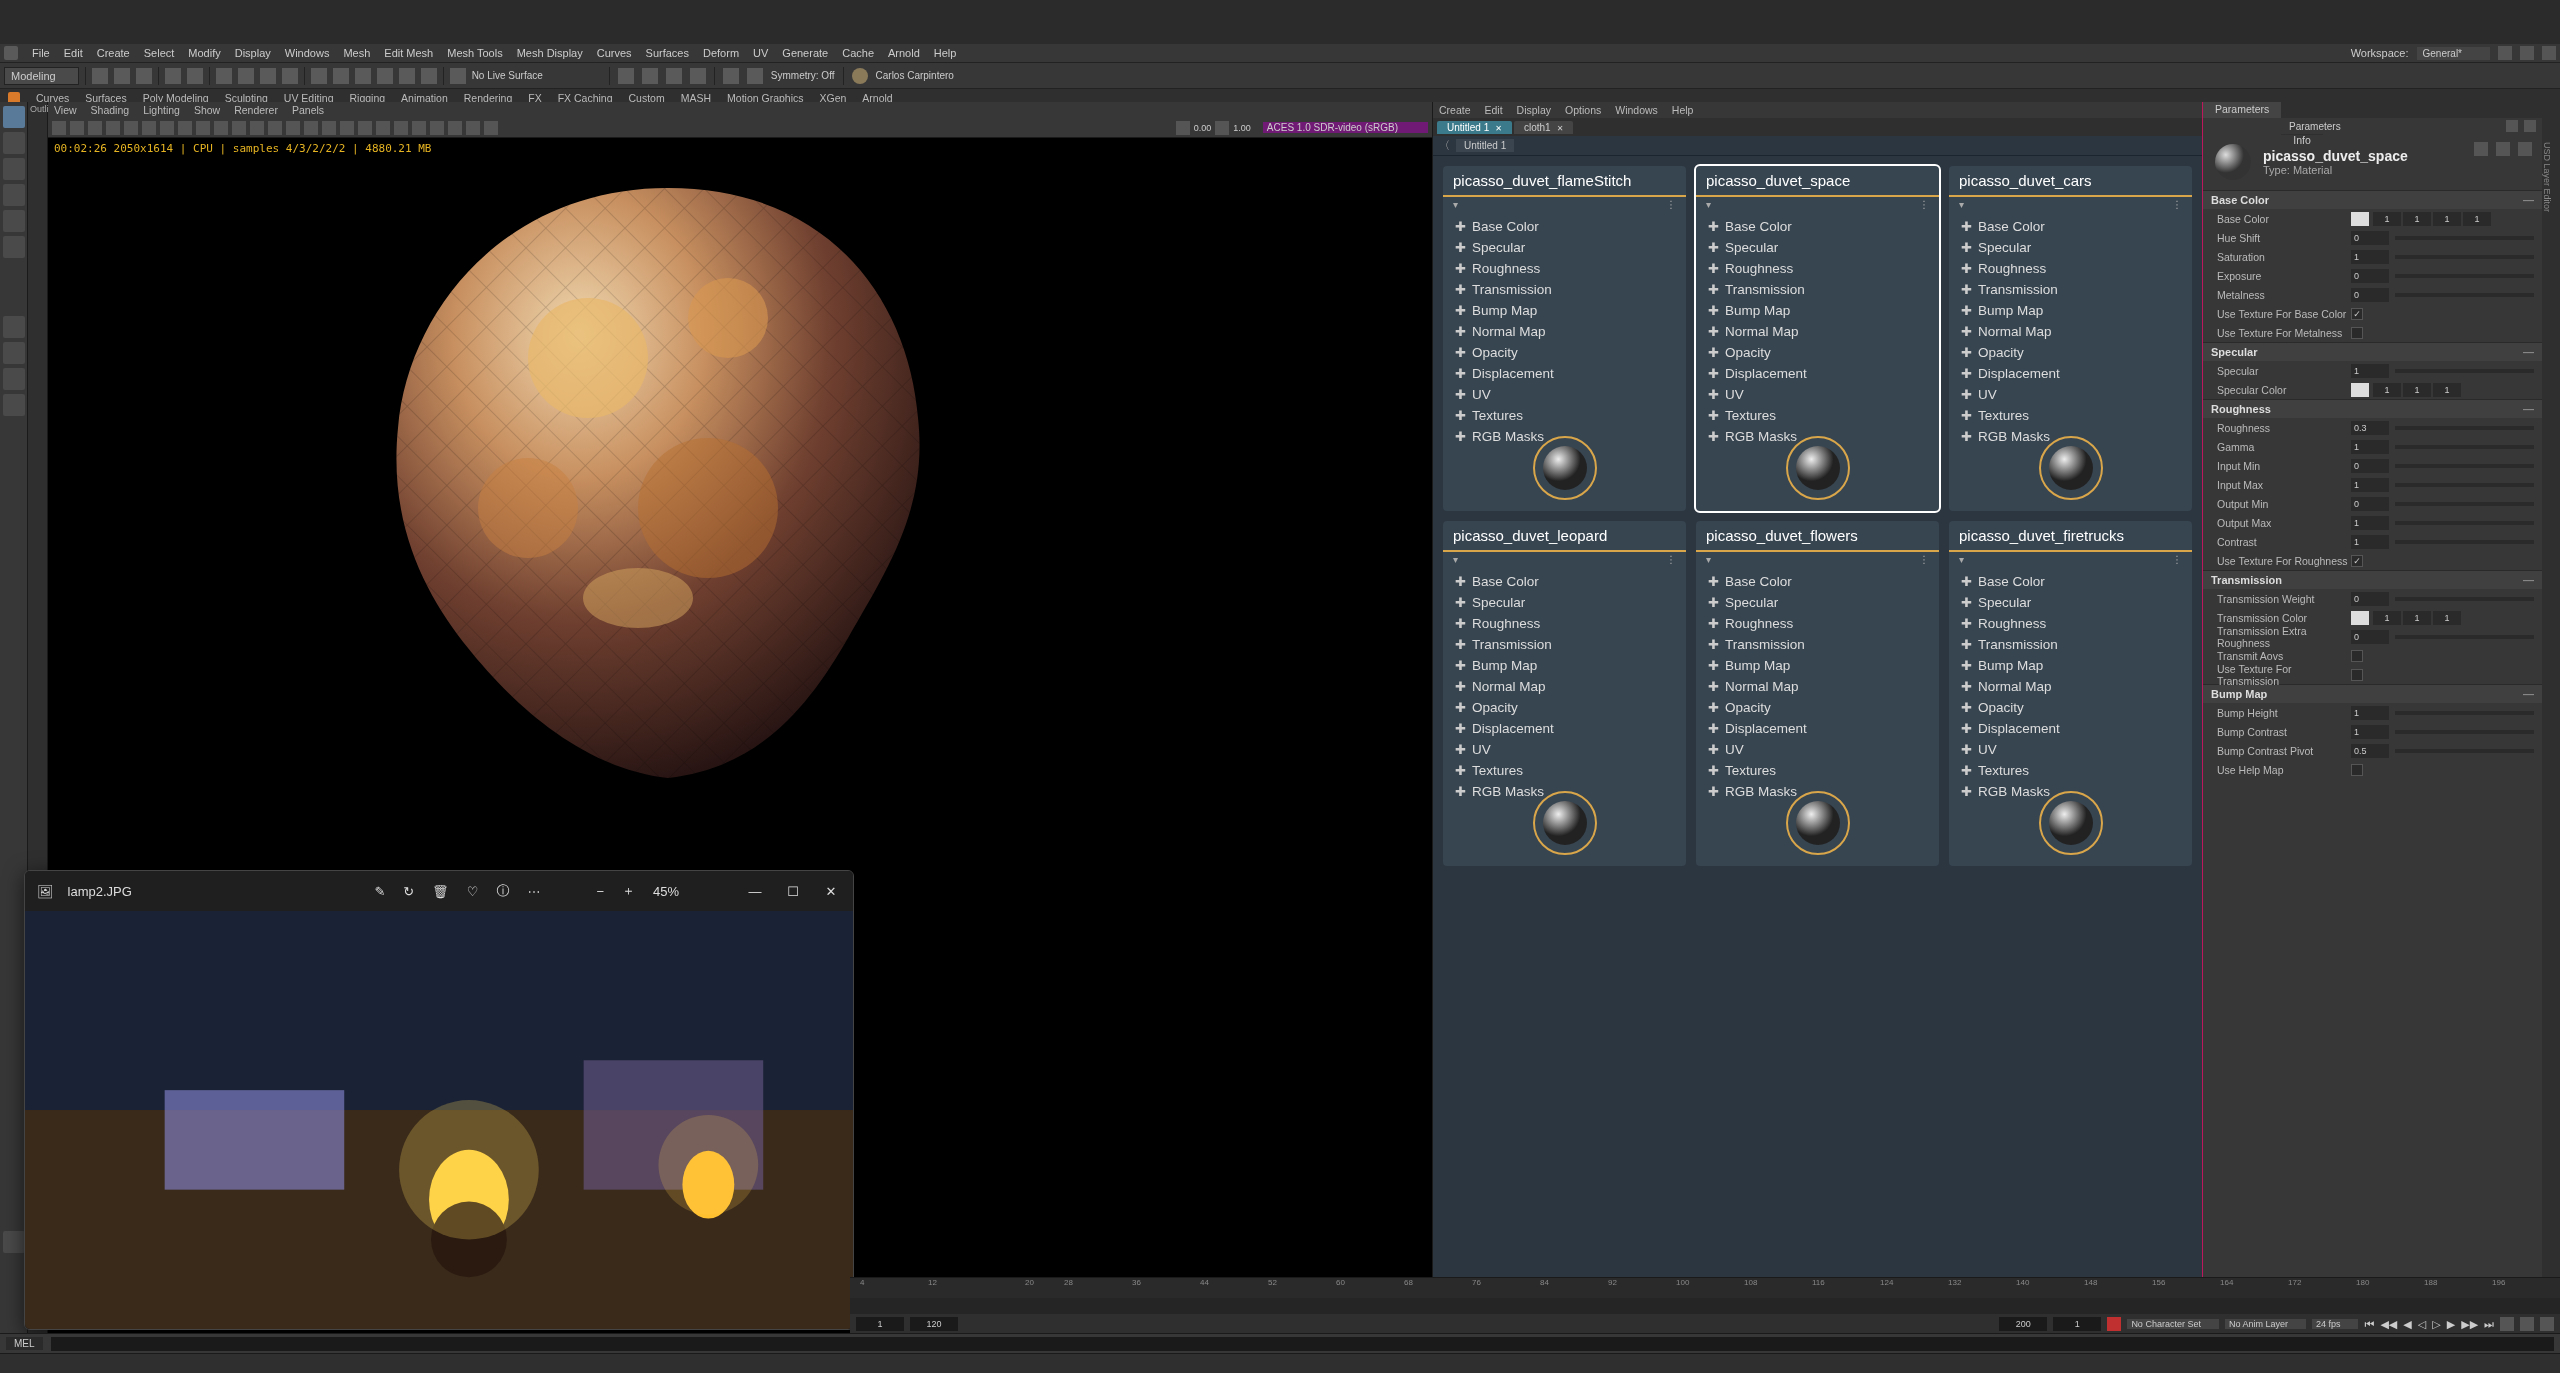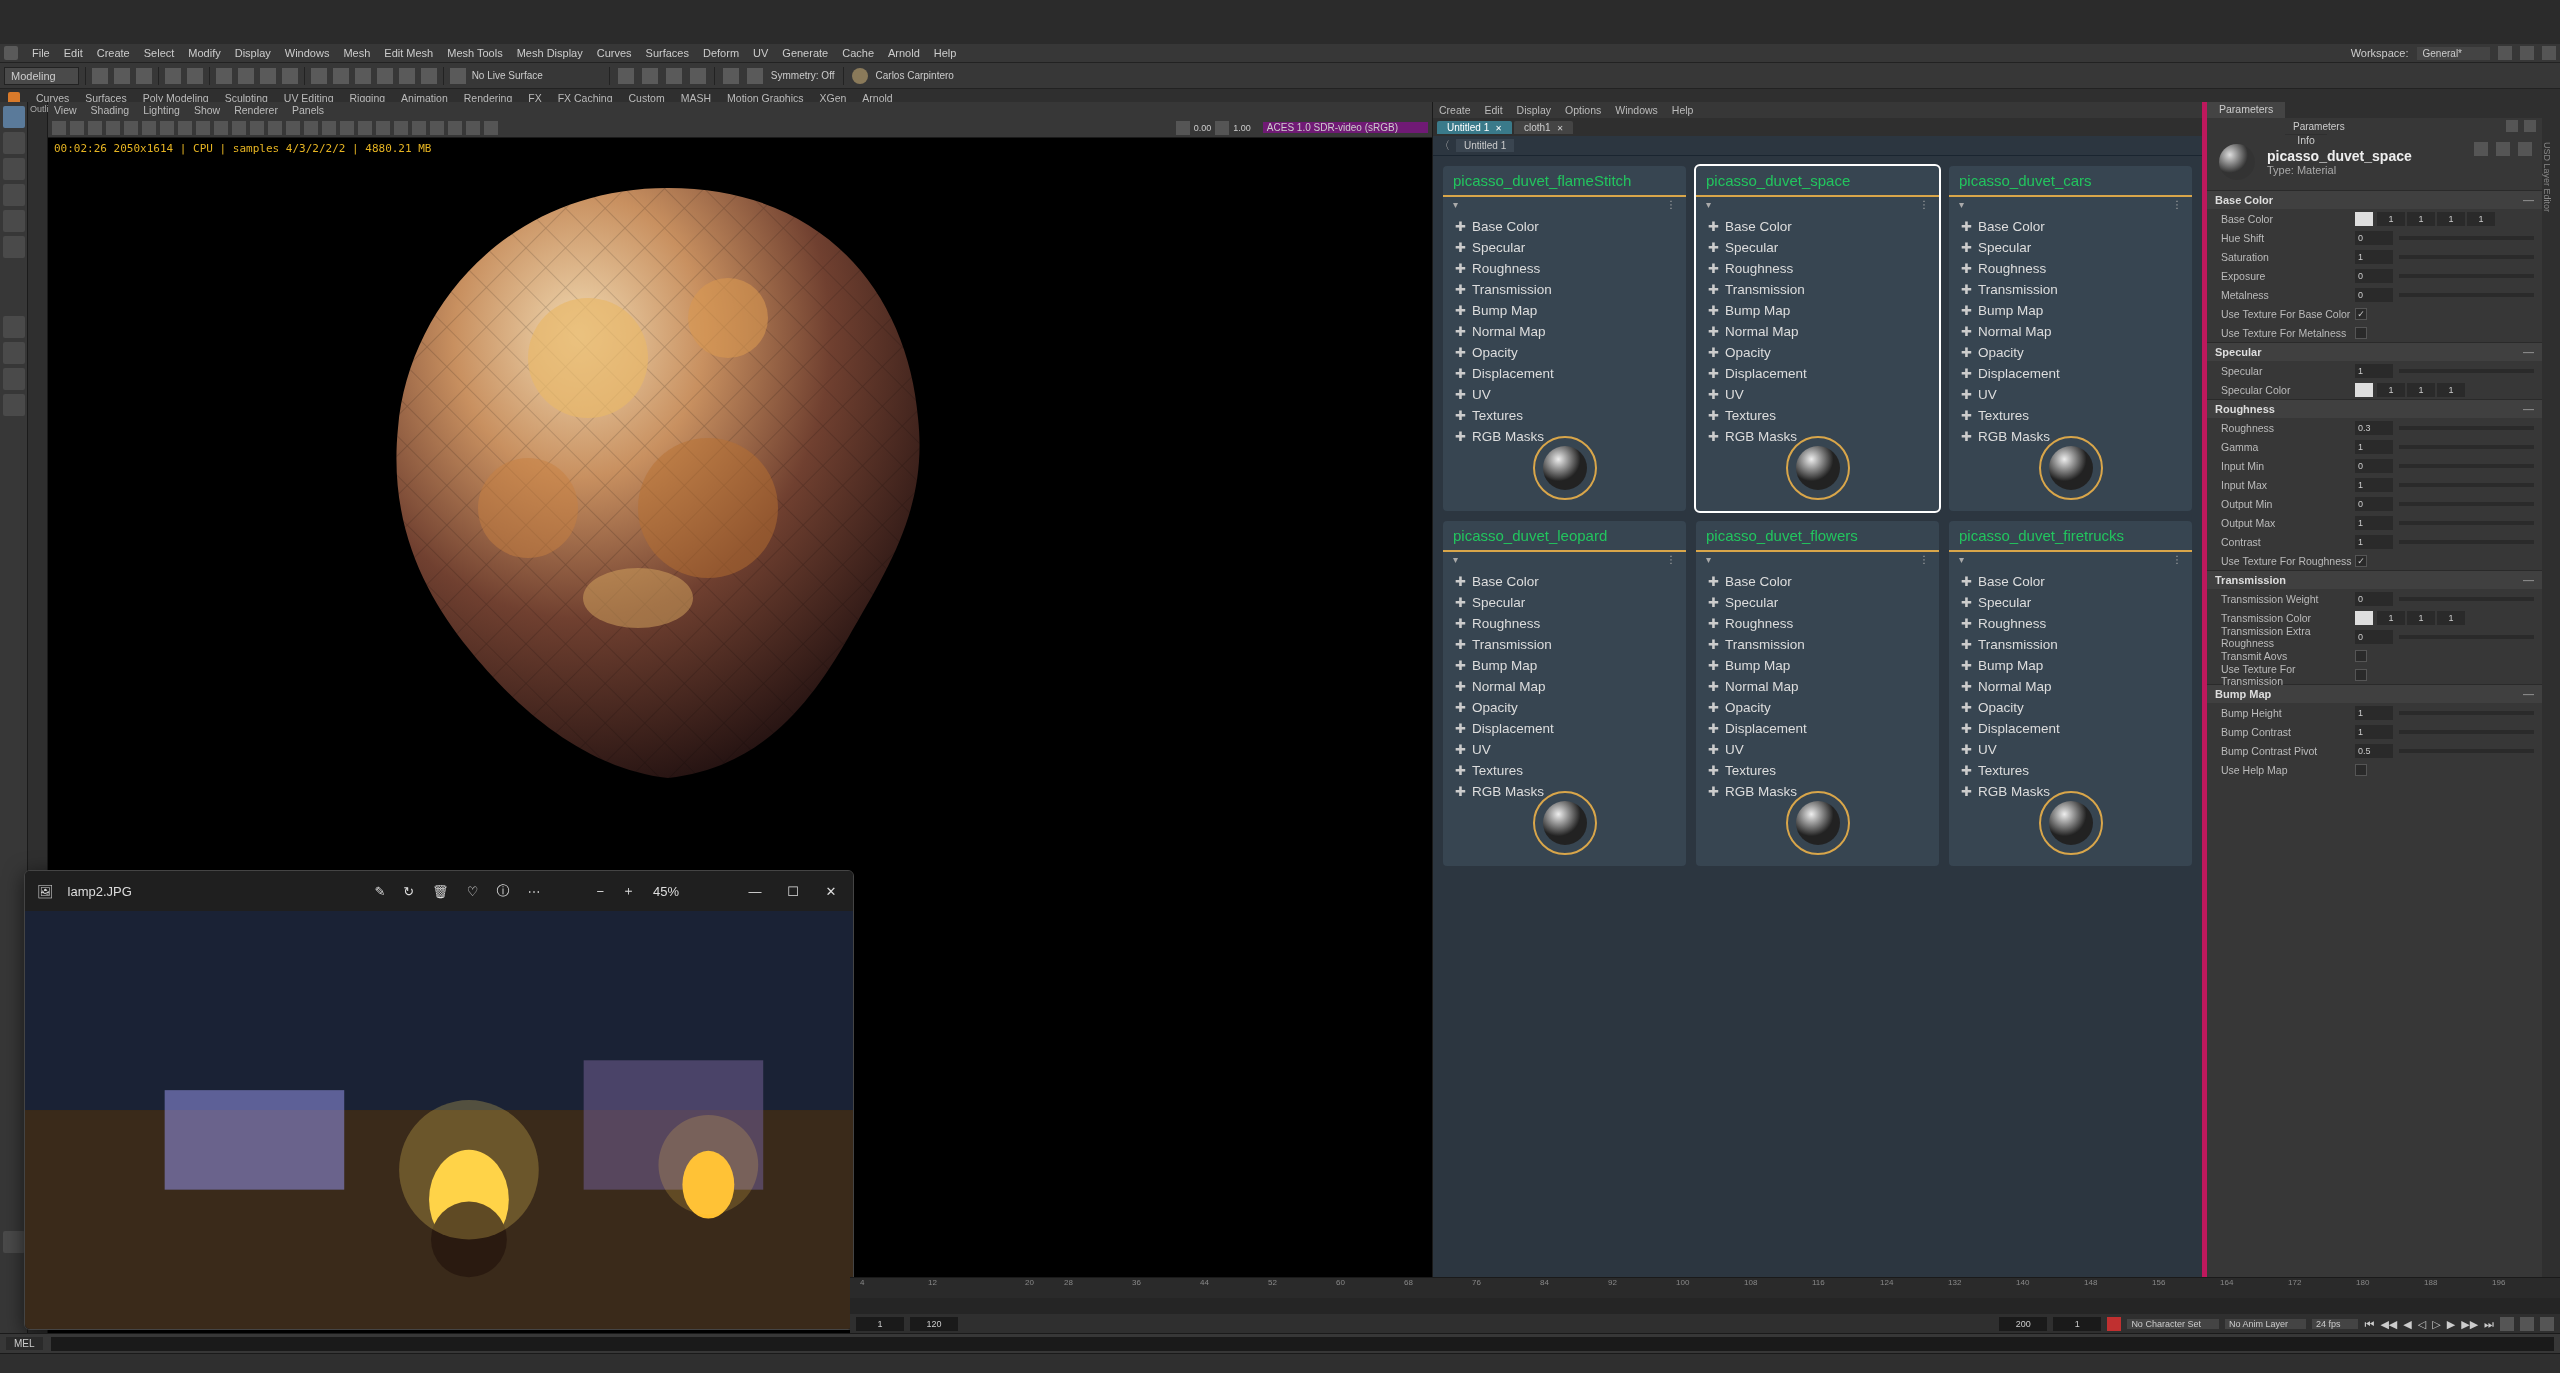--- a/index.html
+++ b/index.html
@@ -72,30 +72,30 @@
 .lookdev-tabs { height: 18px; background: #2f2f2f; display: flex; align-items: center; gap: 2px; padding: 0 4px; }
 .lookdev-tabs .tab { padding: 1px 10px; background: #3a7a8a; font-size: 10px; color: #fff; border-radius: 2px 2px 0 0; position: relative; }
 .lookdev-tabs .tab.inactive { background: #444; color: #ccc; }
 .lookdev-tabs .tab .x { margin-left: 6px; font-size: 8px; }
 .lookdev-crumb { height: 20px; background: #2c3640; display: flex; align-items: center; padding: 0 6px; gap: 6px; border-bottom: 1px solid #1a2530; }
 .lookdev-crumb .chev { color: #aaa; }
 .lookdev-crumb .crumb { background: #3a4550; padding: 1px 8px; font-size: 10px; }
 .lookdev-grid { flex: 1; padding: 10px; display: grid; grid-template-columns: repeat(3, 1fr); gap: 10px; align-content: start; overflow: hidden; }
 .mat-card { background: #374551; border-radius: 4px; display: flex; flex-direction: column; position: relative; }
 .mat-card.selected { outline: 2px solid #fff; }
-.mat-card .hdr { padding: 6px 10px; font-size: 15px; color: #22c55e; border-bottom: 2px solid #d9a64a; display: flex; align-items: center; justify-content: space-between; }
+.mat-card .hdr { padding: 6px 10px; font-size: 15px; color: #ffffff; border-bottom: 2px solid #d9a64a; display: flex; align-items: center; justify-content: space-between; }
 .mat-card .body { padding: 4px 0 8px 0; }
 .mat-card .collapse { padding: 2px 10px; font-size: 10px; color: #aaa; display: flex; justify-content: space-between; }
 .mat-card .row { padding: 3px 12px; font-size: 13.5px; color: #ddd; display: flex; align-items: center; gap: 6px; }
 .mat-card .row .plus { font-size: 13px; color: #ccc; }
 .mat-ball { width: 66px; height: 66px; margin: -20px auto 10px auto; }
 .mat-ball svg { width: 100%; height: 100%; }
 
 
-.params { width: 340px; background: #373737; border-left: 5px solid #be185d; display: flex; flex-direction: column; }
+.params { width: 340px; background: #373737; border-left: 1px solid #be185d; display: flex; flex-direction: column; }
 .params-tabs { height: 16px; background: #2f2f2f; display: flex; }
 .params-tabs .ptab { padding: 1px 12px; font-size: 10.5px; color: #ccc; background: #444; }
 .params-tabs .ptab.inactive { background: #2f2f2f; margin-top: 31px; }
 .params-sub { height: 16px; background: #373737; display: flex; align-items: center; justify-content: flex-end; padding: 0 6px; gap: 6px; }
 .params-sub .lbl { margin-right: auto; margin-left: 80px; font-size: 10px; }
 .params-hdr { display: flex; align-items: center; gap: 10px; padding: 8px 10px; }
 .params-hdr .ball { width: 40px; height: 40px; }
 .params-hdr .name { font-size: 14px; font-weight: 600; color: #eee; }
 .params-hdr .type { font-size: 11px; color: #aaa; }
 .params-hdr-icons { margin-left: auto; display: flex; gap: 8px; align-self: flex-start; }

